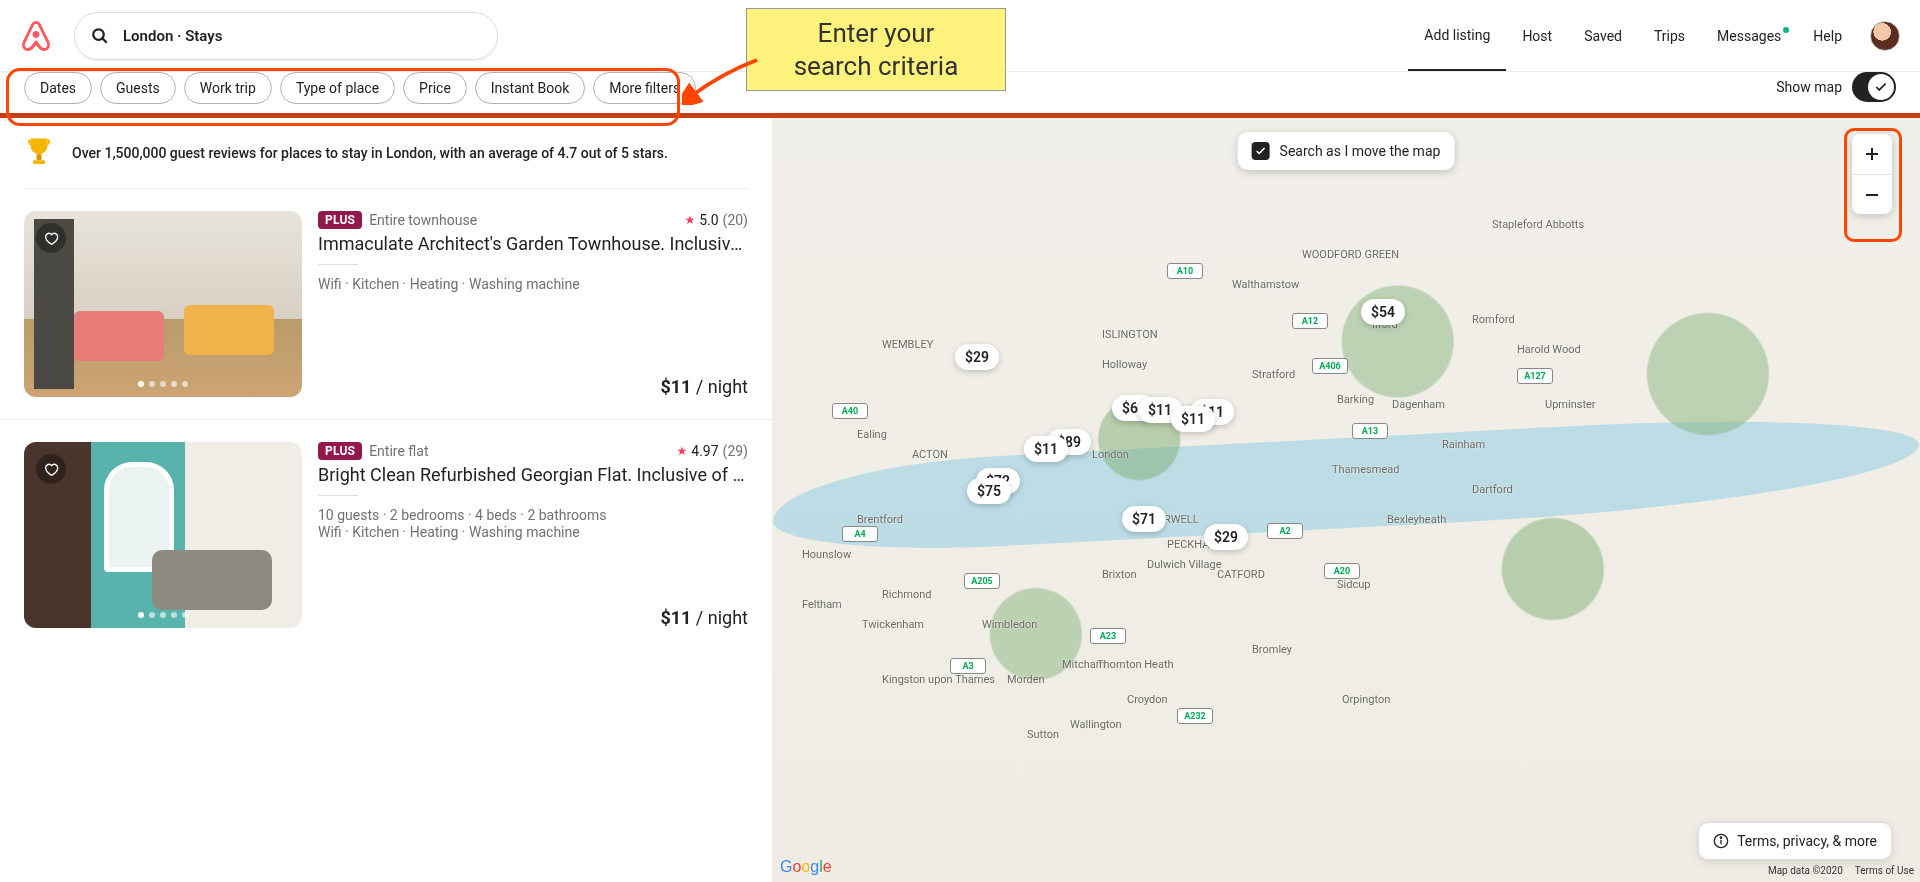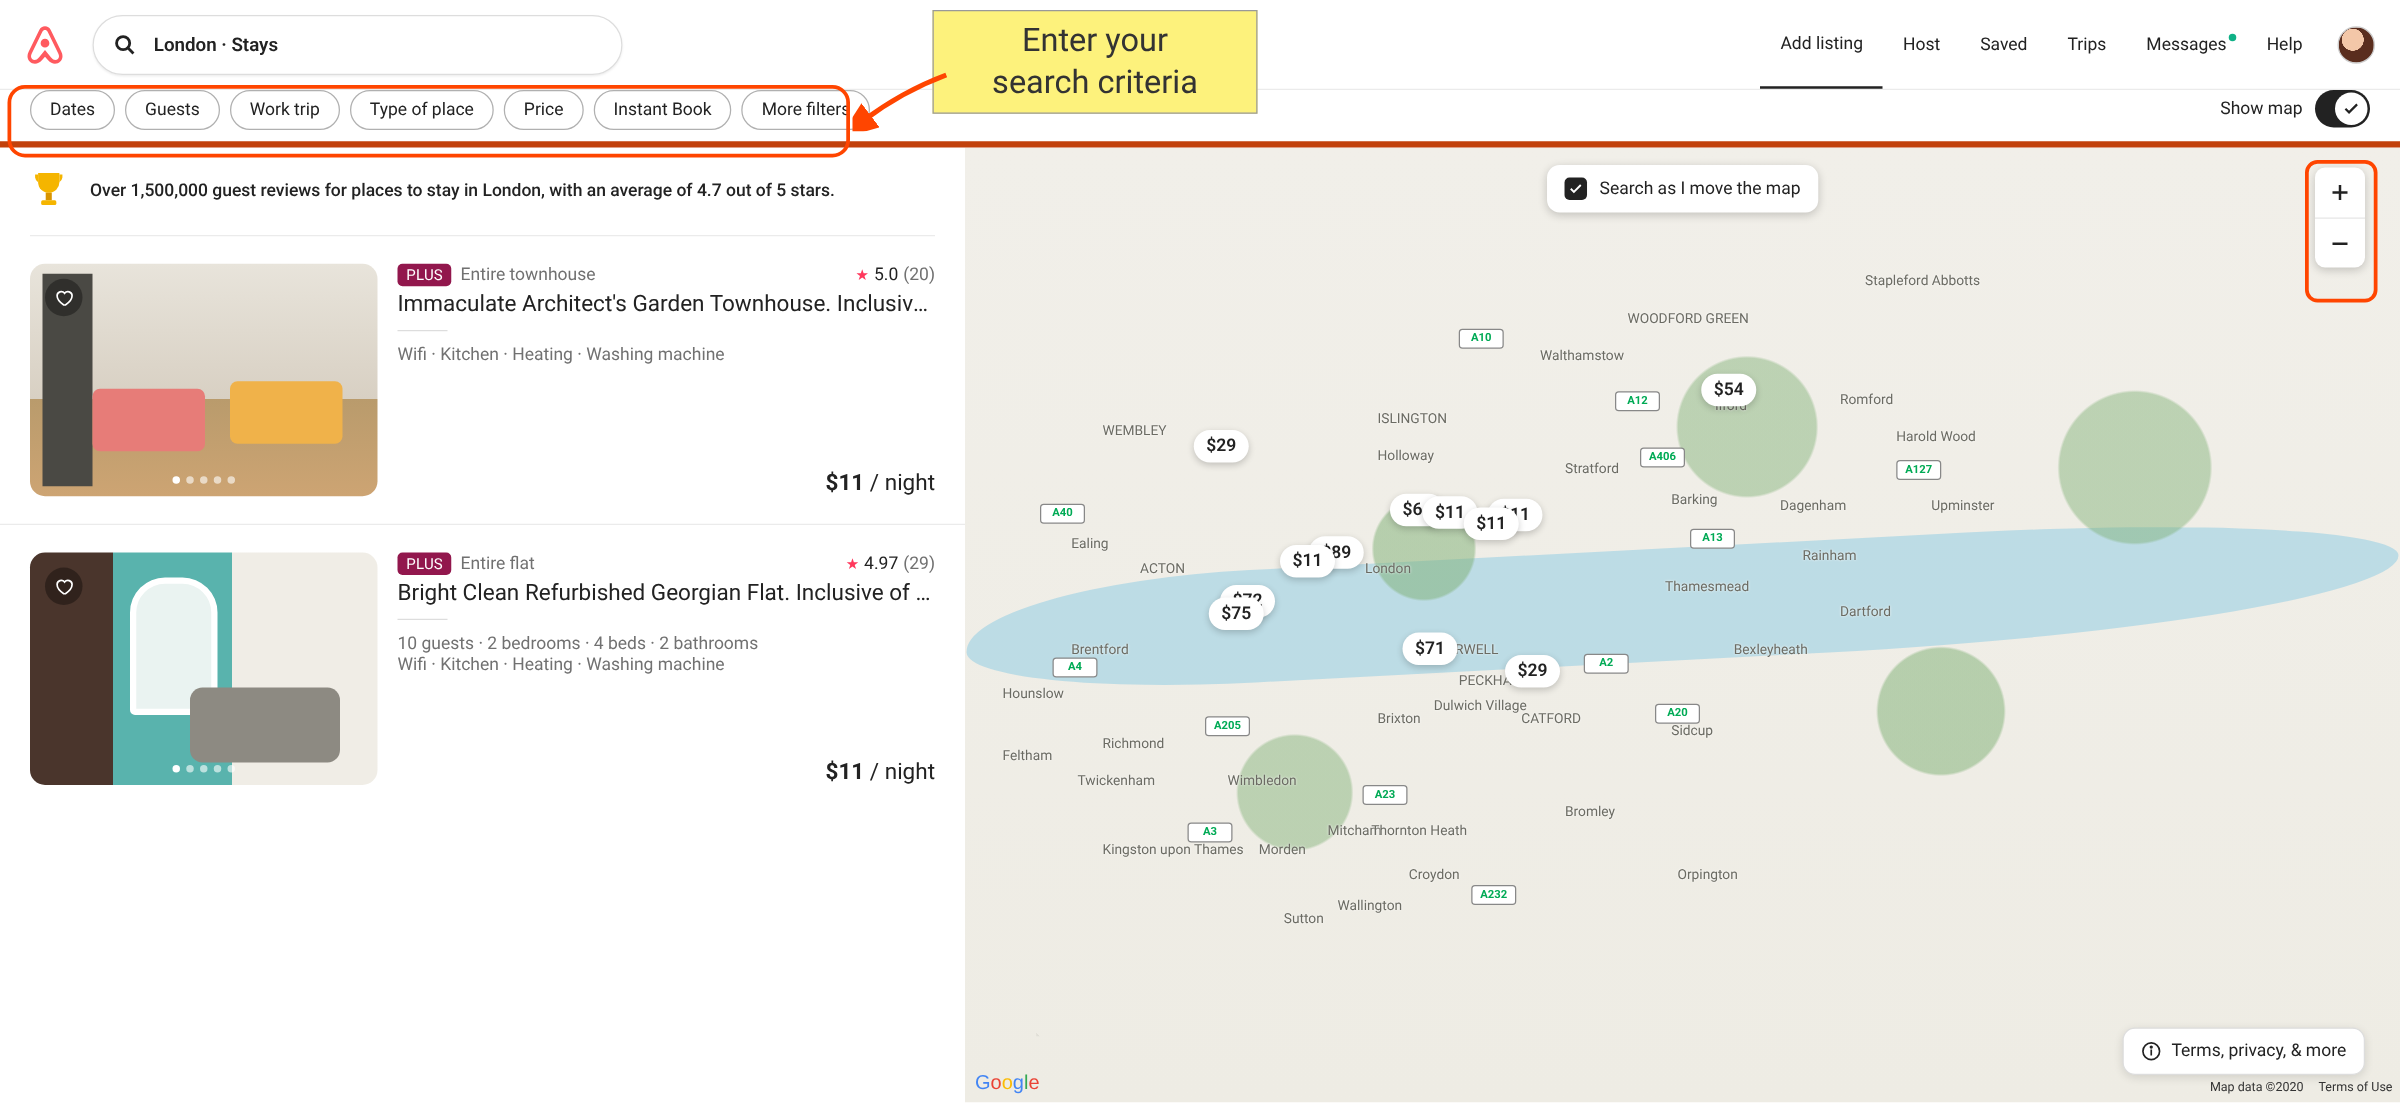--- a/index.html
+++ b/index.html
@@ -57,21 +57,21 @@
   .thumb.i2::before { content:""; position:absolute; left:80px; top:20px; width:60px; height:100px; background:#eaf3f1; border-radius:28px 28px 4px 4px; border:5px solid #fff; }
   .heart { position: absolute; top: 12px; left: 12px; width: 30px; height: 30px; background: rgba(0,0,0,0.35); border-radius: 50%; display:flex; align-items:center; justify-content:center; }
   .heart svg { width:16px; height:16px; color:#fff; fill:none; stroke:#fff; stroke-width:2; }
   .dots { position:absolute; bottom:10px; left:50%; transform:translateX(-50%); display:flex; gap:5px; }
   .dots span { width:6px; height:6px; background:rgba(255,255,255,0.6); border-radius:50%; }
   .dots span.active { background:#fff; }
 
   .info { flex:1; display:flex; flex-direction:column; position:relative; }
   .info-top-row { display:flex; align-items:center; justify-content:space-between; }
   .type-row { display:flex; align-items:center; gap:7px; }
-  .plus-badge { background:#92174d; color:#fff; font-size:12px; font-weight:400; padding:2px 7px; border-radius:4px; letter-spacing:0.2px; }
+  .plus-badge { background:#92174d; color:#fff; font-size:12px; font-weight:700; padding:2px 7px; border-radius:4px; letter-spacing:0.2px; }
   .type-text { color:#717171; font-size:14px; }
   .rating-row { display:flex; align-items:center; gap:4px; color:#222; font-size:14px; }
   .rating-row .star { color:#ff385c; font-size:12px; }
   .rating-row .count { color:#717171; }
   .title { font-size:18px; font-weight:400; color:#222; margin-top:4px; white-space:nowrap; overflow:hidden; text-overflow:ellipsis; max-width: 430px; }
   .with-rule { width: 40px; height:1px; background:#ddd; margin: 10px 0; }
   .meta-line { color:#717171; font-size:14px; margin-top:1px; }
   .price-row { margin-top:auto; text-align:right; font-size:18px; }
   .price-row .amt { font-weight:700; }
   .price-row .per { color:#222; font-weight:400; }
@@ -334,21 +334,21 @@
         <div class="map-label" style="left: 615px; top: 395px;">Bexleyheath</div>
         <div class="map-label" style="left: 565px; top: 460px;">Sidcup</div>
         <div class="map-label" style="left: 90px; top: 500px;">Twickenham</div>
         <div class="map-label" style="left: 30px; top: 430px;">Hounslow</div>
         <div class="map-label" style="left: 30px; top: 480px;">Feltham</div>
         <div class="map-label" style="left: 210px; top: 500px;">Wimbledon</div>
         <div class="map-label" style="left: 530px; top: 130px;">WOODFORD GREEN</div>
         <div class="map-label" style="left: 720px; top: 100px;">Stapleford Abbotts</div>
         <div class="map-label" style="left: 745px; top: 225px;">Harold Wood</div>
         <div class="map-label" style="left: 745px; top: 280px; margin-left: 28px;">Upminster</div>
-        <div class="map-label" style="left: 620px; top: 280px; margin-left: 32px;">Dagenham</div>
+        <div class="map-label" style="left: 620px; top: 280px;">Dagenham</div>
         <div class="map-label" style="left: 670px; top: 320px;">Rainham</div>
         <div class="map-label" style="left: 560px; top: 345px;">Thamesmead</div>
         <div class="map-label" style="left: 375px; top: 440px;">Dulwich Village</div>
         <div class="map-label" style="left: 445px; top: 450px;">CATFORD</div>
         <div class="map-label" style="left: 325px; top: 540px;">Thornton Heath</div>
         <div class="map-label" style="left: 298px; top: 600px;">Wallington</div>
         <div class="map-label" style="left: 85px; top: 395px;">Brentford</div>
         <div class="map-label" style="left: 85px; top: 310px;">Ealing</div>
         <div class="map-label" style="left: 140px; top: 330px;">ACTON</div>
         <div class="map-label" style="left: 330px; top: 240px;">Holloway</div>

